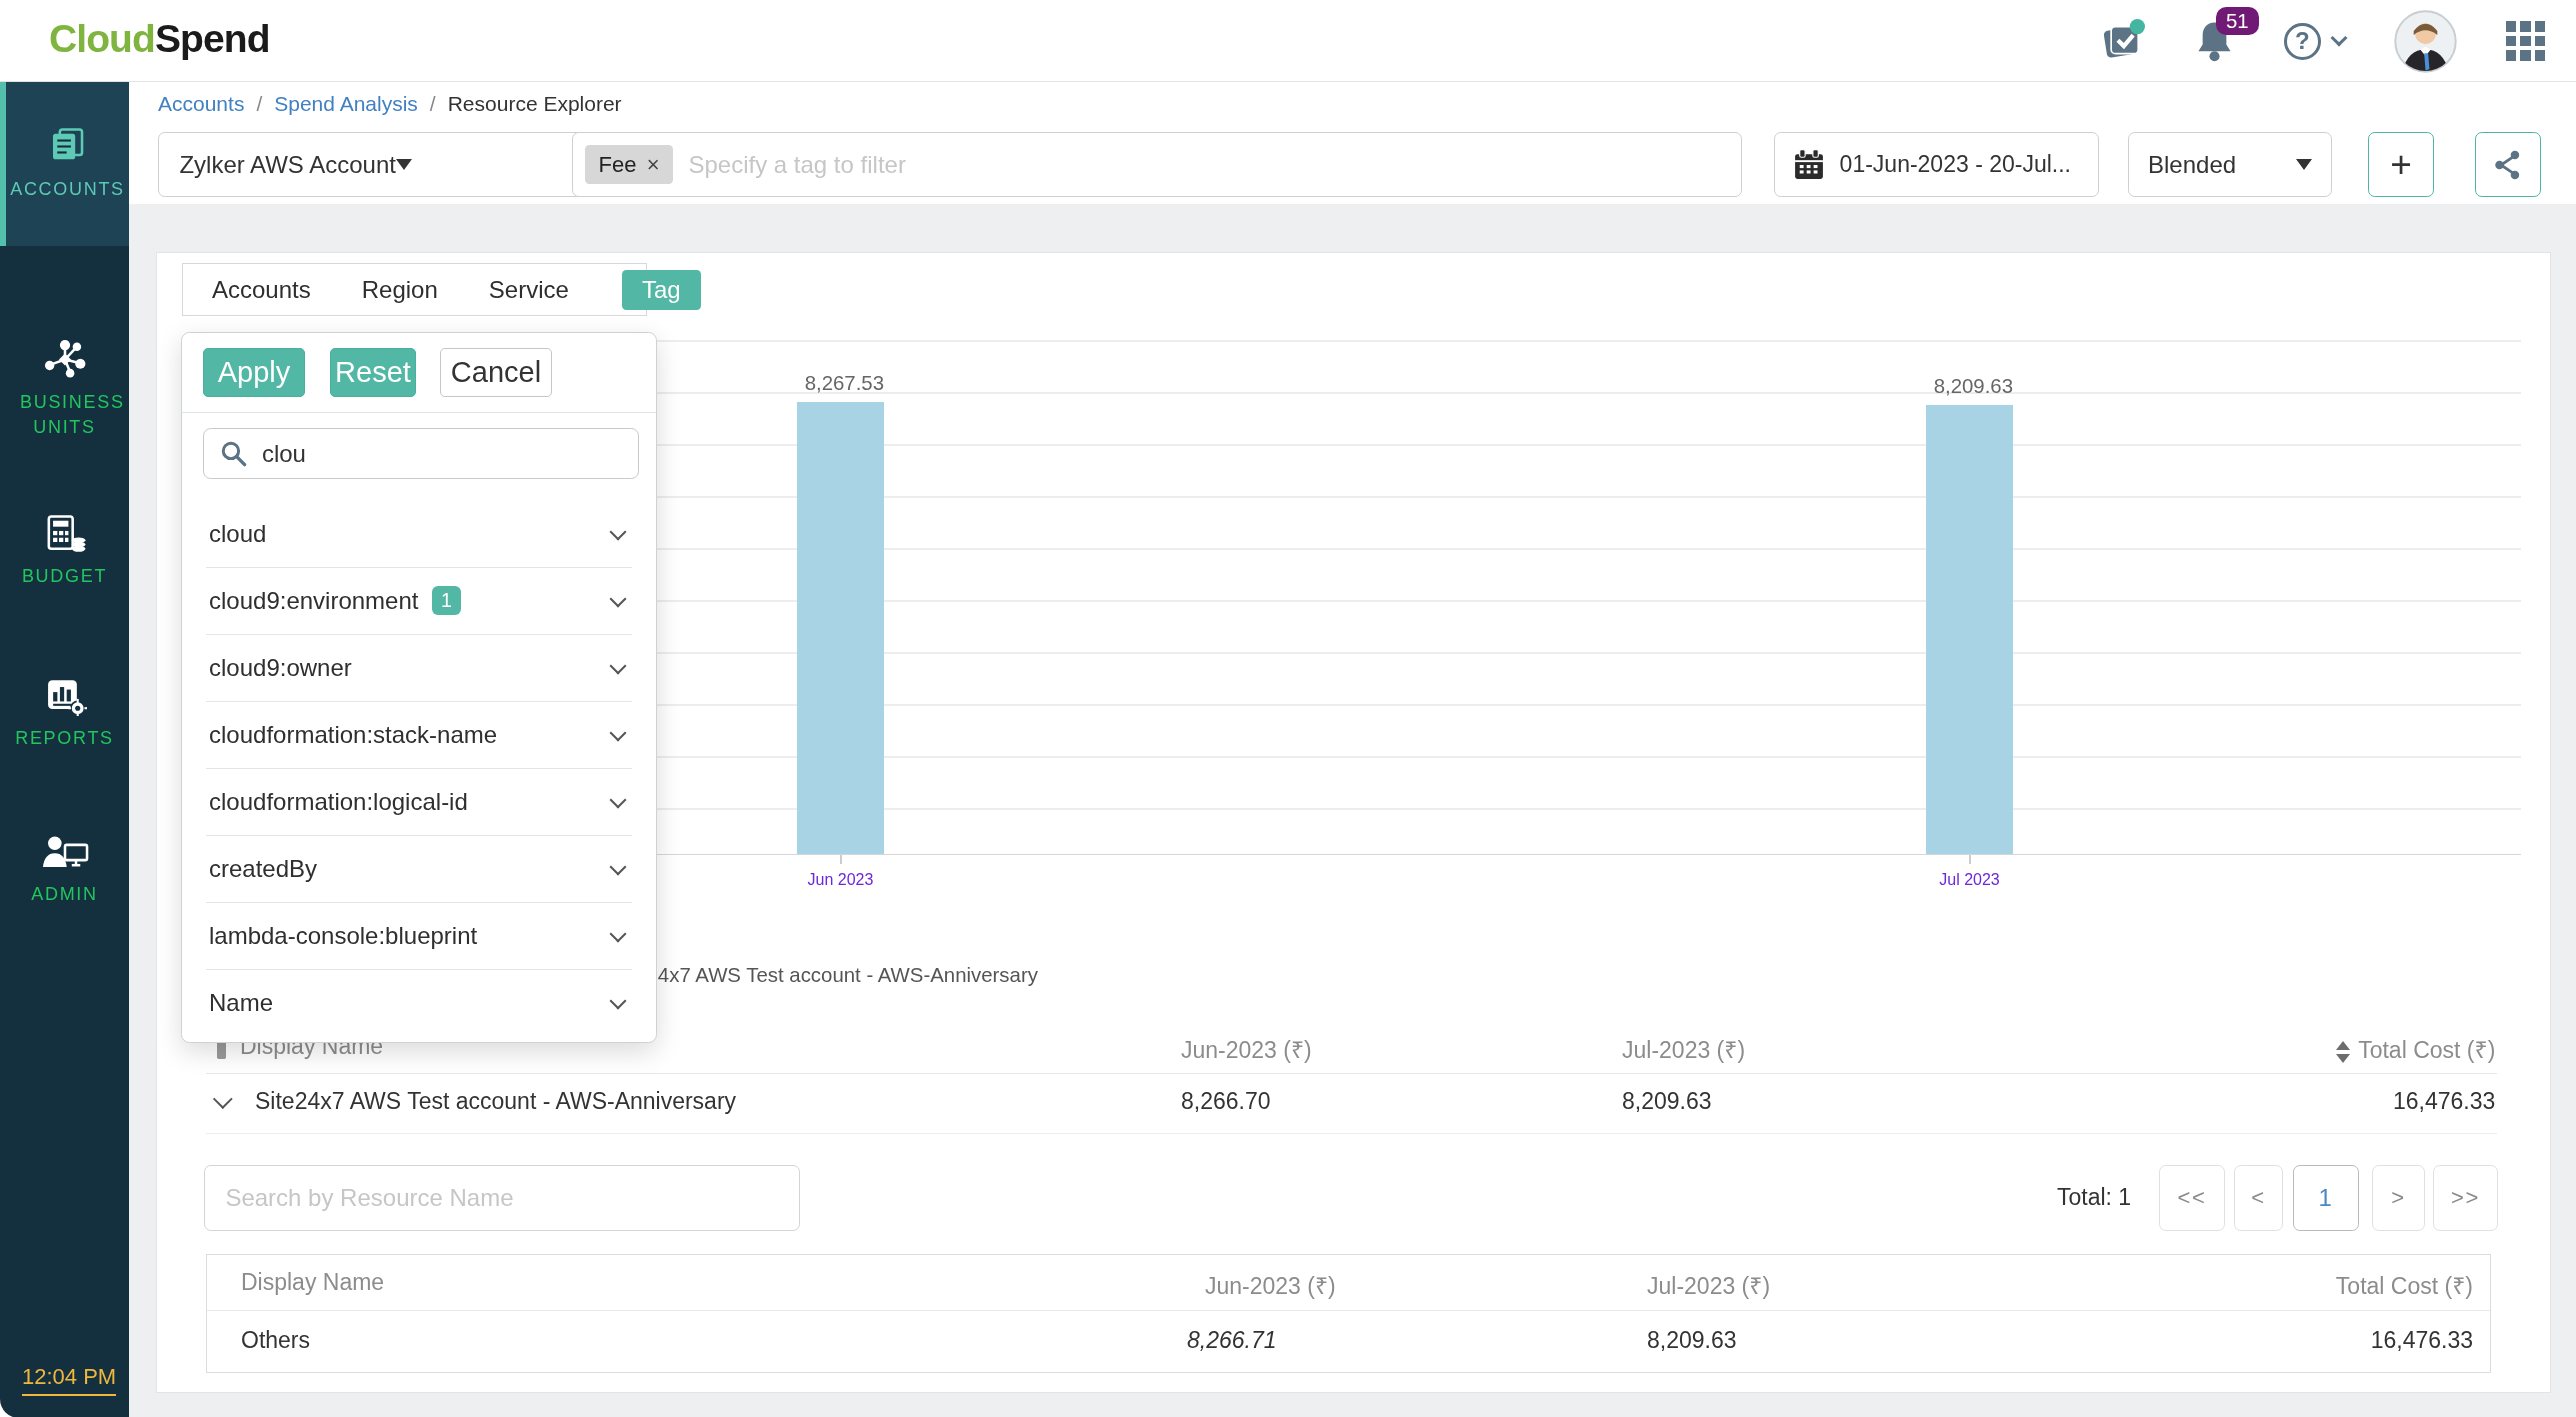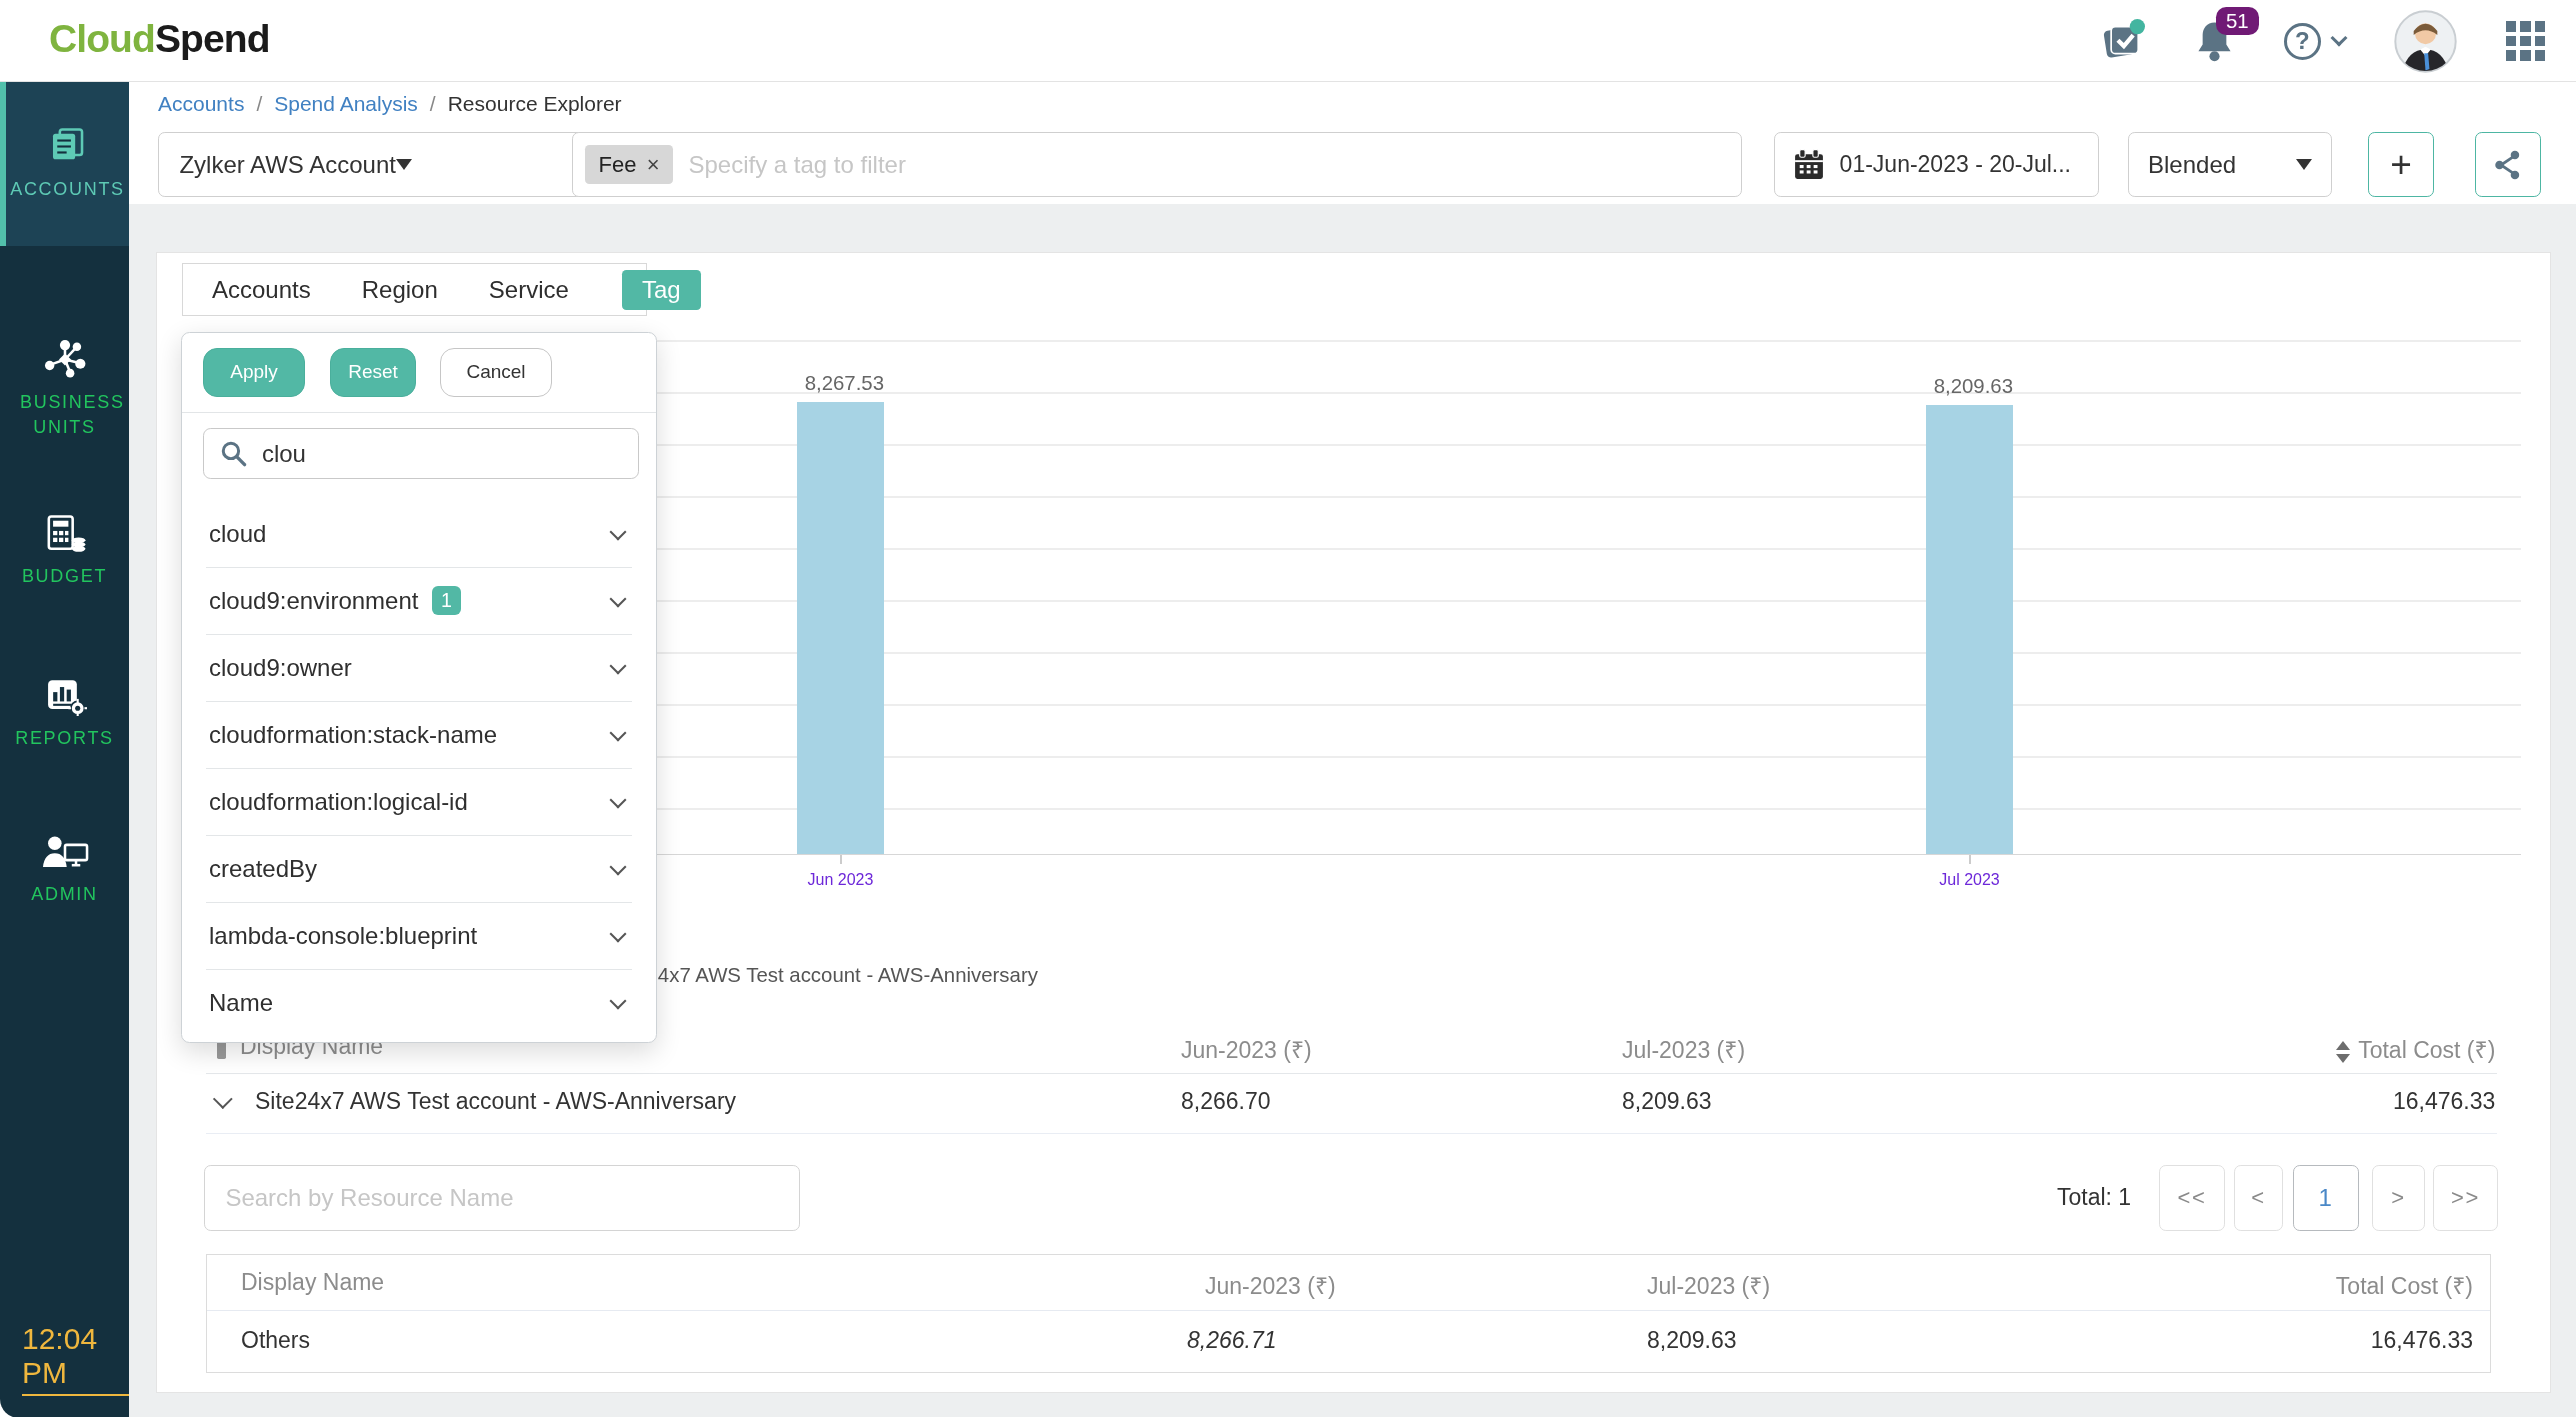--- a/index.html
+++ b/index.html
@@ -17,21 +17,21 @@
   .chev-sm { width:12px; height:12px; border-right:3.4px solid #5b7384; border-bottom:3.4px solid #5b7384; transform:rotate(45deg); margin-left:12px; margin-top:-5.1px; }
   .grid-icon { display:grid; grid-template-columns:repeat(3,10.2px); grid-template-rows:repeat(3,10.2px); gap:4.3px; }
   .grid-icon i { background:#5b7384; }
 
   
   .sidebar { position:absolute; left:0; top:82px; width:129px; height:1336px; background:#14303e; border-radius:0 0 0 19px; z-index:15; }
   .side-item { position:absolute; left:0; width:129px; display:flex; flex-direction:column; align-items:center; justify-content:center; gap:10.2px; cursor:pointer; }
   .side-item .lbl { color:#22c55e; font-size:18px; letter-spacing:1.7px; text-align:center; line-height:1.35; }
   .side-item.active { background:#1d4355; border-left:6px solid #52c0ab; }
   .side-item.active .lbl { color:#5ecab5; }
-  .side-time { position:absolute; left:22px; bottom:22px; color:#efb73e; font-size:30px; border-bottom:2.6px solid #efb73e; padding-bottom:4.3px; }
+  .side-time { position:absolute; left:22px; bottom:22px; color:#efb73e; font-size:22px; border-bottom:2.6px solid #efb73e; padding-bottom:4.3px; }
 
   
   .white-strip { position:absolute; left:129px; top:82px; width:2447px; height:123px; background:#fff; }
   .gray-area { position:absolute; left:129px; top:204px; width:2447px; height:1213px; background:#edeff0; }
   .card { position:absolute; left:156px; top:252px; width:2395px; height:1141px; background:#fff; border:0.9px solid #e4e4e4; }
 
   
   .breadcrumb { position:absolute; left:158px; top:92px; font-size:21px; display:flex; gap:12px; align-items:center; }
   .breadcrumb .link { color:#4181c2; cursor:pointer; }
   .breadcrumb .sep { color:#888; }
@@ -92,21 +92,21 @@
   
   .t2 { position:absolute; left:206px; top:1254px; width:2285px; height:119px; border:0.9px solid #dcdcdc; background:#fff; z-index:1; }
   .t2-hrow { position:absolute; left:0; top:0; width:100%; height:56px; border-bottom:1.7px solid #e6eaf1; }
   .t2 .h { position:absolute; top:13.6px; font-size:23px; color:#8c8c8c; white-space:nowrap; }
   .t2-drow { position:absolute; left:0; top:58px; width:100%; height:60px; }
   .t2 .v { position:absolute; top:13.6px; font-size:23px; color:#333; white-space:nowrap; }
 
   
   .tag-panel { position:absolute; left:181px; top:332px; width:476px; height:711px; background:#fff; border:0.9px solid #cdd2d6; border-radius:8.5px; box-shadow:0 8.5px 25.6px rgba(0,0,0,0.14); z-index:10; }
   .panel-btns { position:absolute; left:0; top:0; width:100%; height:80px; border-bottom:0.9px solid #e2e5e7; }
-  .btn { position:absolute; top:14.5px; height:49px; border-radius:14px; font-size:19px; display:flex; align-items:center; justify-content:center; cursor:pointer; }
+  .btn { position:absolute; top:14.5px; height:49px; border-radius:5px; font-size:29px; display:flex; align-items:center; justify-content:center; cursor:pointer; }
   .btn-teal { background:#52b8a5; color:#fff; border:0.9px solid #4aaf9c; }
   .btn-apply { left:21px; width:102px; }
   .btn-reset { left:148px; width:86px; }
   .btn-cancel { left:258px; width:112px; background:#fff; color:#333; border:0.9px solid #c6c6c6; }
   .panel-search { position:absolute; left:21px; top:95px; width:436px; height:51px; border:0.9px solid #c9c9c9; border-radius:7.7px; display:flex; align-items:center; padding:0 15.3px; gap:13.6px; }
   .panel-search input { border:none; outline:none; font-size:24px; color:#333; width:341px; font-family:"Liberation Sans",sans-serif; }
   .tag-list { position:absolute; left:0; top:167px; width:100%; }
   .tag-item { position:relative; height:67px; display:flex; align-items:center; padding:0 31px 0 27px; cursor:pointer; }
   .tag-item:not(:first-child)::before { content:""; position:absolute; left:24px; right:24px; top:0; height:0.9px; background:#e3e6e8; }
   .tag-item .tlabel { font-size:24px; color:#2f2f2f; }

